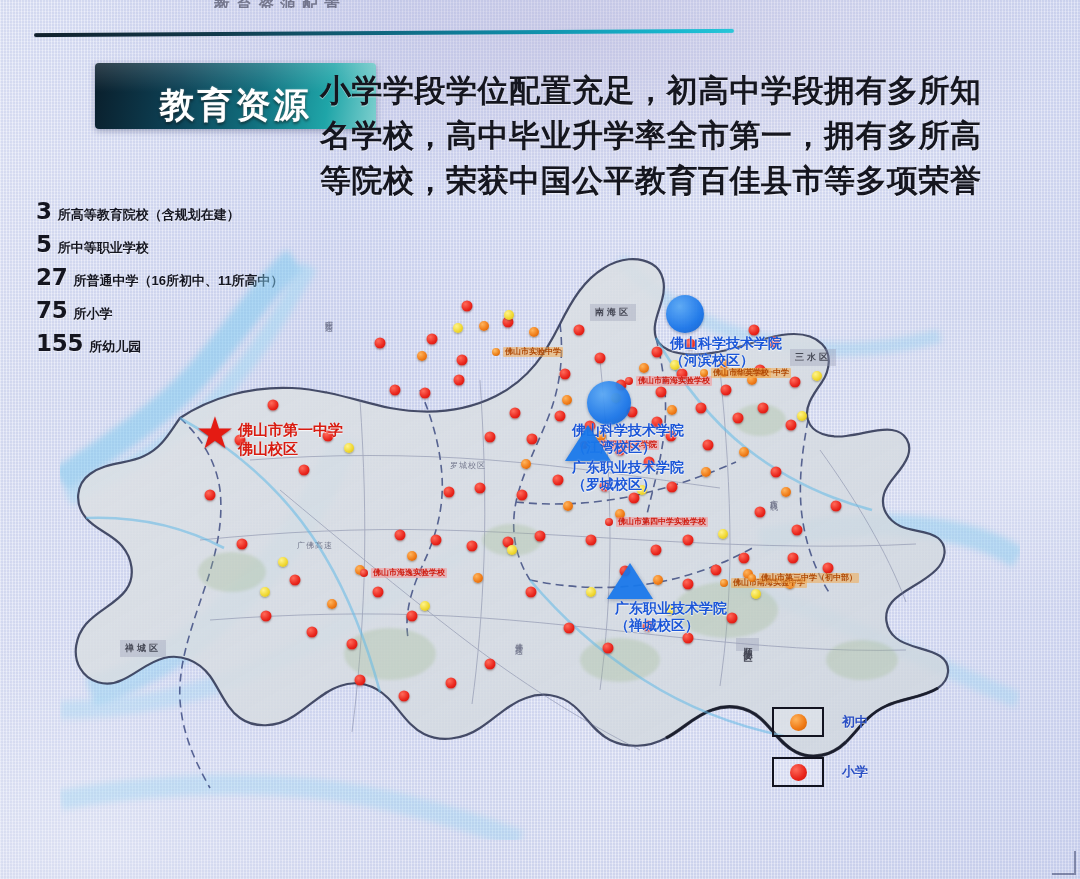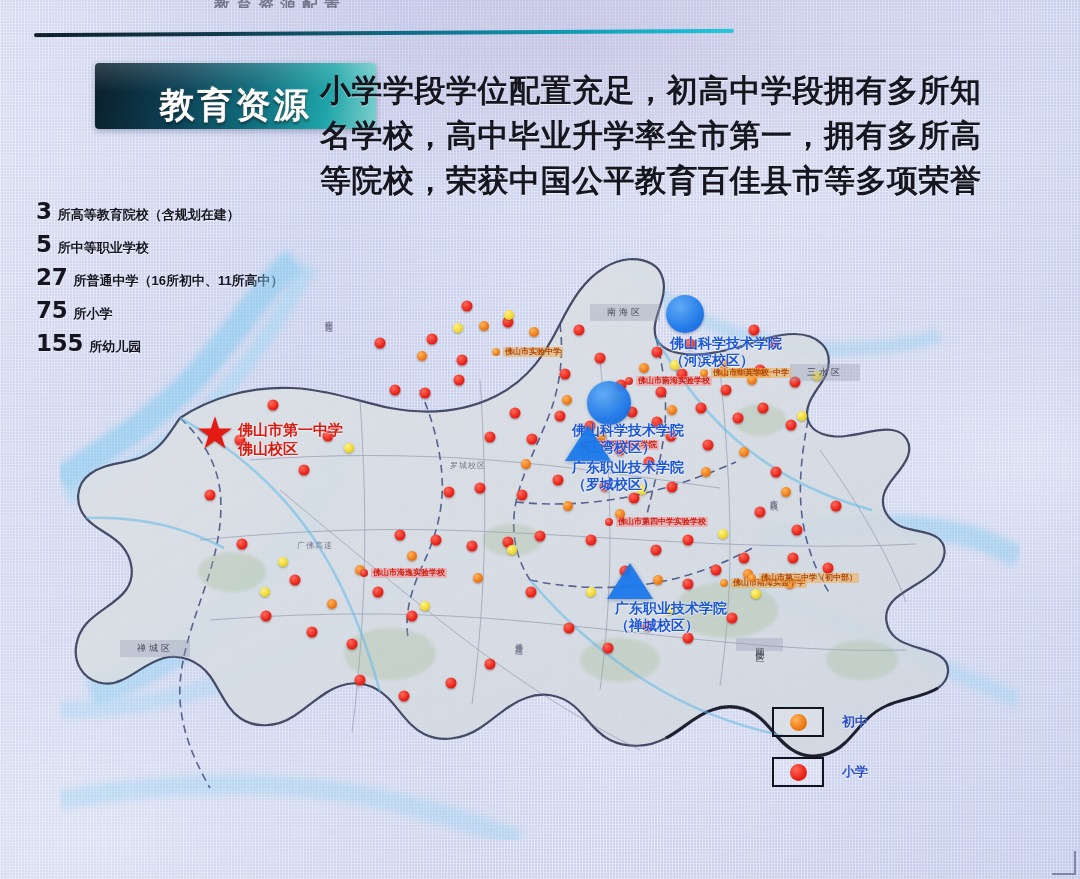--- a/index.html
+++ b/index.html
@@ -97,22 +97,22 @@
     font-size:8px;font-weight:bold;line-height:10px;}
   .slab .sdot{width:8px;height:8px;border-radius:50%;flex:0 0 8px;}
   .slab.or{color:#b04a06;}
   .slab.or .bar{background:rgba(242,170,80,.55);padding:0 2px;border-radius:1px;}
   .slab.or .sdot{background:radial-gradient(circle at 35% 32%,#ffc06a,#ec7c14 60%,#b8560a);}
   .slab.rd{color:#cf1c10;}
   .slab.rd .bar{background:rgba(247,140,140,.5);padding:0 2px;border-radius:1px;}
   .slab.rd .sdot{background:radial-gradient(circle at 35% 32%,#ff7a6a,#e3241b 60%,#b9120c);}
 
   
-  .plate{position:absolute;color:#2c2e3c;font-size:9px;font-weight:normal;letter-spacing:3px;
-    background:rgba(150,155,178,.42);padding:2px 17px;opacity:.85;white-space:nowrap;}
+  .plate{position:absolute;color:#2c2e3c;font-size:9px;font-weight:bold;letter-spacing:3px;
+    background:rgba(150,155,178,.42);padding:2px 5px;opacity:.85;white-space:nowrap;}
   .plate.vert{writing-mode:vertical-rl;letter-spacing:3px;}
   .road{position:absolute;color:#5b5f78;font-size:8px;letter-spacing:1px;opacity:.8;white-space:nowrap;}
   .road.vert{writing-mode:vertical-rl;}
 
   
   #legend{top:707px;left:772px;width:175px;}
   .lrow{display:flex;align-items:center;margin-bottom:20px;}
   .lbox{width:48px;height:26px;border:2.5px solid #121320;background:rgba(255,255,255,.18);
         display:flex;align-items:center;justify-content:center;}
   .lbox .c{width:17px;height:17px;border-radius:50%;}
@@ -390,21 +390,21 @@
       <div class="dot g" style="left: 663px; top: 294px; width: 10px; height: 10px;"></div>
       <div class="dot g" style="left: 696px; top: 354px; width: 10px; height: 10px;"></div>
       <div class="dot g" style="left: 452px; top: 310px; width: 10px; height: 10px;"></div>
       <div class="dot g" style="left: 223px; top: 322px; width: 10px; height: 10px;"></div>
       <div class="dot g" style="left: 205px; top: 352px; width: 10px; height: 10px;"></div>
       <div class="dot g" style="left: 289px; top: 208px; width: 10px; height: 10px;"></div>
       <div class="dot g" style="left: 365px; top: 366px; width: 10px; height: 10px;"></div>
       <div class="dot g" style="left: 531px; top: 352px; width: 10px; height: 10px;"></div>
       <div class="dot g" style="left: 610px; top: 370px; width: 10px; height: 10px;"></div>
       <div class="plate" style="left: 530px; top: 64px;">南海区</div>
-      <div class="plate" style="left: 730px; top: 124px;">三水区</div>
+      <div class="plate" style="left: 730px; top: 109px;">三水区</div>
       <div class="plate" style="left: 60px; top: 400px;">禅城区</div>
       <div class="plate vert" style="left: 676px; top: 398px;">顺德区</div>
       <div class="road vert" style="left: 262px; top: 74px;">广明高速</div>
       <div class="road" style="left: 390px; top: 220px;">罗城校区</div>
       <div class="road" style="left: 237px; top: 300px;">广佛高速</div>
       <div class="road vert" style="left: 452px; top: 397px;">佛开高速</div>
       <div class="road vert" style="left: 707px; top: 253px;">广珠西线</div>
       <div class="slab or" style="left: 432px; top: 107px;">
         <span class="sdot"></span>
         <span class="bar">佛山市实验中学</span>

